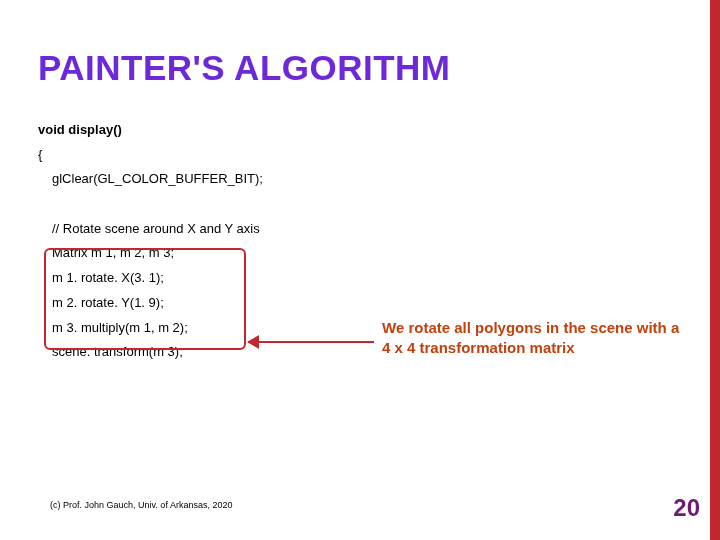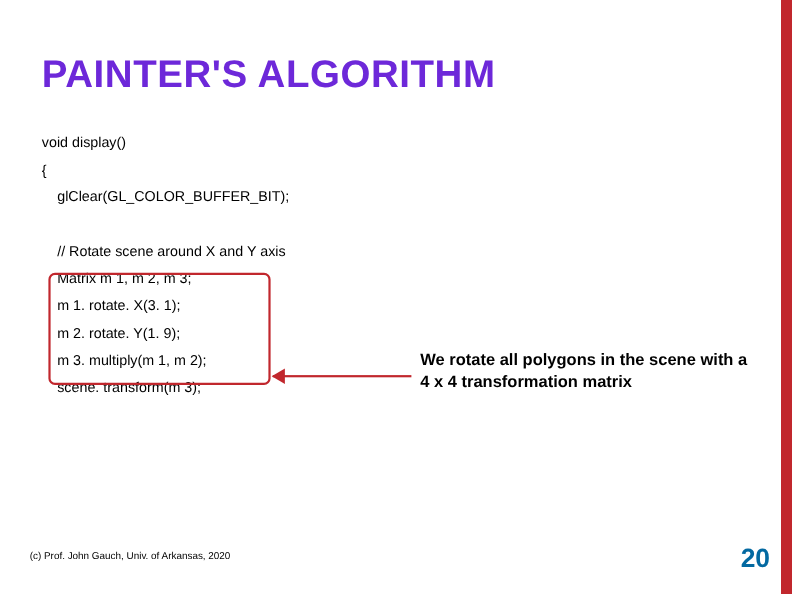--- a/index.html
+++ b/index.html
@@ -31,21 +31,21 @@
   }
   .code-block {
     position: absolute;
     top: 118px;
     left: 38px;
     font-size: 13px;
     color: #000;
     line-height: 1.9;
     white-space: pre;
   }
-  .code-block .bold { font-weight: normal; margin-top: 14px; }
+  .code-block .bold { font-weight: bold; margin-top: 14px; }
   .code-block .indent { padding-left: 14px; display: block; }
   .highlight-box {
     position: absolute;
     top: 248px;
     left: 44px;
     width: 202px;
     height: 102px;
     border: 2px solid #c1272d;
     border-radius: 6px;
   }
@@ -67,38 +67,38 @@
     border-bottom: 7px solid transparent;
     border-right: 12px solid #c1272d;
   }
   .annotation {
     position: absolute;
     top: 318px;
     left: 382px;
     width: 300px;
     font-size: 15px;
     font-weight: bold;
-    color: #000000;
+    color: #c2410c;
     line-height: 1.35;
   }
   .footer {
     position: absolute;
     bottom: 30px;
-    left: 27px;
+    left: 50px;
     font-size: 9px;
     color: #000;
     margin-top: 12px;
   }
   .page-num {
     position: absolute;
     bottom: 18px;
     right: 20px;
     font-size: 24px;
     font-weight: 900;
-    color: #0369a1;
+    color: #701a75;
   }
 </style>
 </head>
 <body>
 
 <div class="red-bar"></div>
 
 <div class="slide-title">PAINTER'S ALGORITHM</div>
 
 <div class="code-block"><span class="bold">void display()</span>

